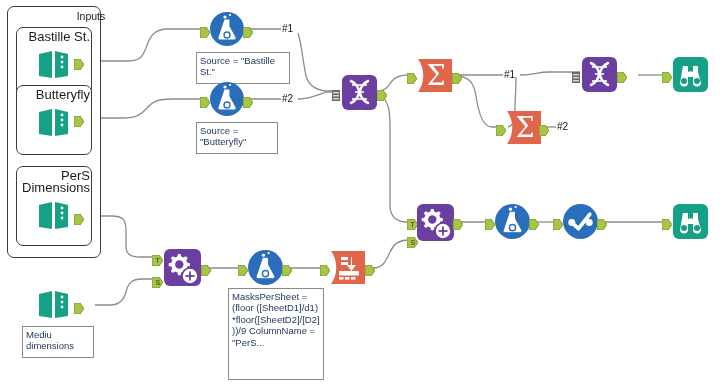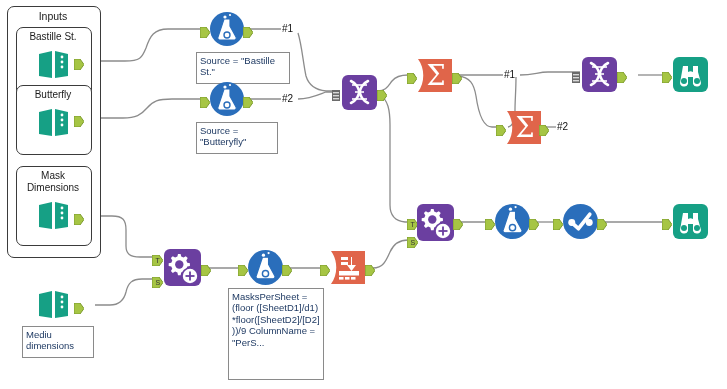--- a/index.html
+++ b/index.html
@@ -2,23 +2,23 @@
 <html><head>
 <meta charset="utf-8">
 <style>
   html,body{margin:0;padding:0;background:#ffffff;}
   body{width:727px;height:389px;overflow:hidden;
        font-family:"Liberation Sans","DejaVu Sans",sans-serif;}
   #canvas{position:relative;width:727px;height:389px;background:#ffffff;}
 
   
   .group-box{position:absolute;border:1.5px solid #3b3b3b;border-radius:7px;background:#ffffff;}
-  .group-title{position:absolute;width:100%;text-align:center;font-size:10.5px;color:#1a1a1a;}
+  .group-title{position:absolute;width:100%;text-align:center;font-size:10.5px;color:#1a1a1a;padding-left:38px;}
   .tool-box{position:absolute;border:1.5px solid #3b3b3b;border-radius:7px;background:#ffffff;}
-  .tool-box-label{position:absolute;width:100%;text-align:center;font-size:10px;color:#1a1a1a;line-height:11.5px;}
+  .tool-box-label{position:absolute;width:100%;text-align:right;font-size:13px;color:#1a1a1a;line-height:11.5px;}
 
   
   .anno{position:absolute;border:1px solid #8a8a8a;background:#ffffff;
         font-size:9.5px;line-height:11.4px;color:#1f3a63;
         padding:2px 3px;box-sizing:border-box;white-space:pre-wrap;word-break:break-word;}
 
   
   .node{position:absolute;}
   .node svg{display:block;}
 
@@ -99,39 +99,39 @@
       <circle cx="26" cy="20" r="1.4" fill="#ffffff"></circle>
     </svg>
   </div>
   <div class="anchor" style="left:74px;top:56px;">
     <svg width="10" height="11">
         <polygon points="0,0 6,0 10,5.5 6,11 0,11" fill="#a6c544" stroke="#7d9c2e" stroke-width="1"></polygon>
       </svg>
   </div>
 
   <div class="tool-box" style="left:16px;top:85px;width:74px;height:68px;"></div>
-  <div class="tool-box-label" style="left:16px;top:89px;width:74px;">Butterfly</div>
+  <div class="tool-box-label" style="left:16px;top:89px;width:74px;">Butteryfly</div>
   <div class="node" style="left:36px;top:105px;">
     <svg width="36" height="36" viewBox="0 0 36 36">
       <path d="M3,7 L16,4 L16,31 L3,29 Z" fill="#16a085"></path>
       <path d="M19,4 L32,7 L32,29 L19,31 Z" fill="#16a085"></path>
       <rect x="16" y="4" width="3" height="27" fill="#ffffff"></rect>
       <circle cx="26" cy="10" r="1.4" fill="#ffffff"></circle>
       <circle cx="26" cy="15" r="1.4" fill="#ffffff"></circle>
       <circle cx="26" cy="20" r="1.4" fill="#ffffff"></circle>
     </svg>
   </div>
   <div class="anchor" style="left:74px;top:113px;">
     <svg width="10" height="11">
         <polygon points="0,0 6,0 10,5.5 6,11 0,11" fill="#a6c544" stroke="#7d9c2e" stroke-width="1"></polygon>
       </svg>
   </div>
 
   <div class="tool-box" style="left:16px;top:166px;width:74px;height:78px;"></div>
-  <div class="tool-box-label" style="left:16px;top:170px;width:74px;">Mask Dimensions</div>
+  <div class="tool-box-label" style="left:16px;top:170px;width:74px;">PerS Dimensions</div>
   <div class="node" style="left:36px;top:198px;">
     <svg width="36" height="36" viewBox="0 0 36 36">
       <path d="M3,7 L16,4 L16,31 L3,29 Z" fill="#16a085"></path>
       <path d="M19,4 L32,7 L32,29 L19,31 Z" fill="#16a085"></path>
       <rect x="16" y="4" width="3" height="27" fill="#ffffff"></rect>
       <circle cx="26" cy="10" r="1.4" fill="#ffffff"></circle>
       <circle cx="26" cy="15" r="1.4" fill="#ffffff"></circle>
       <circle cx="26" cy="20" r="1.4" fill="#ffffff"></circle>
     </svg>
   </div>

